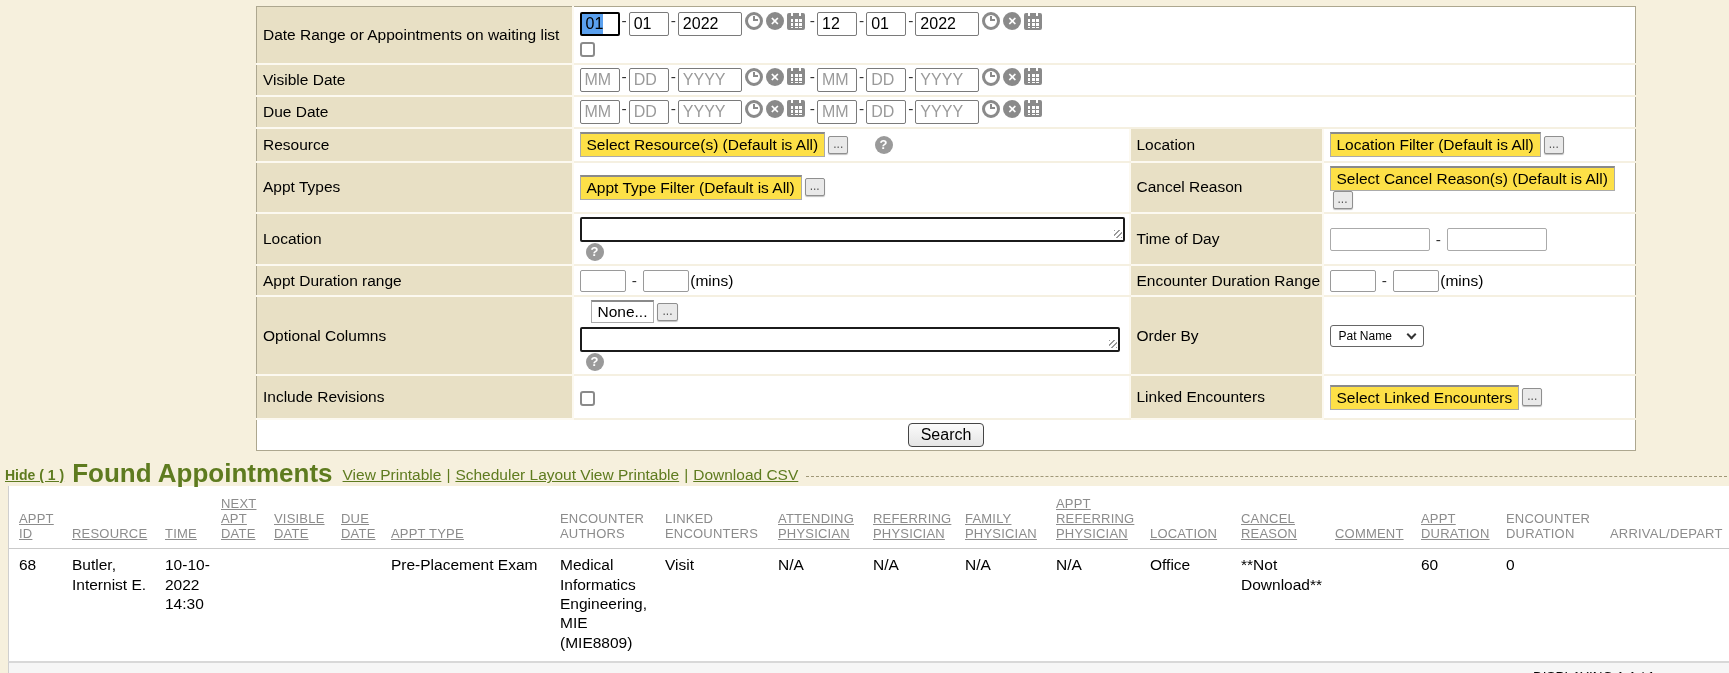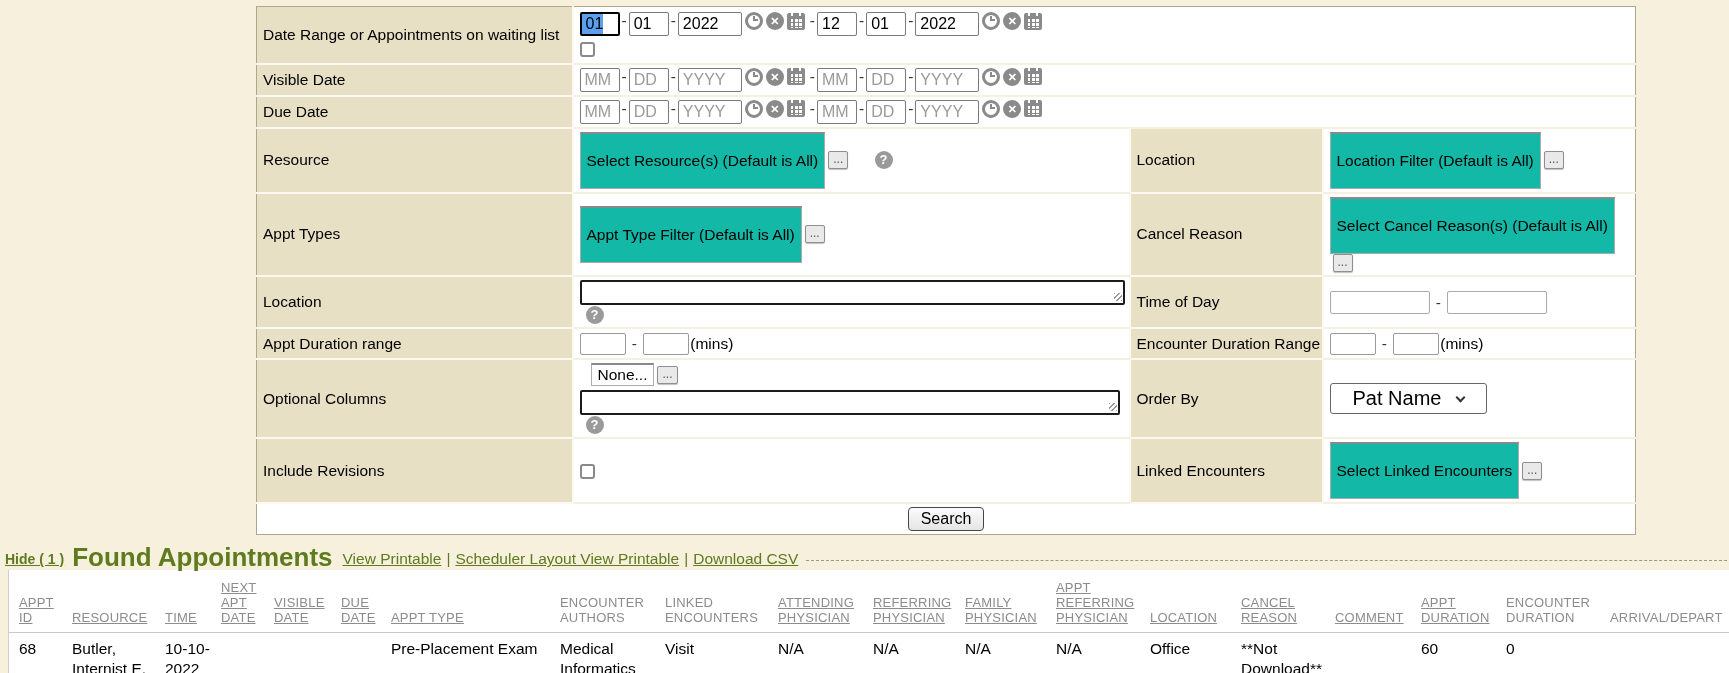--- a/index.html
+++ b/index.html
@@ -36,41 +36,41 @@
   .ic-clock::after  { content:""; position:absolute; left:5px; top:4px; width:5px; height:2px; background:#8A8A8A; }
   .ic-clear { width:18px; height:18px; border-radius:50%; background:#8A8A8A; position:relative; }
   .ic-clear::before { content:"\2715"; position:absolute; inset:0; color:#fff; font-size:11px; font-weight:bold; text-align:center; line-height:18px; }
   .ic-cal { width:18px; height:17px; border:2px solid #8A8A8A; border-top-width:5px; border-radius:2px; background-color:#fff; position:relative;
             background-image:repeating-linear-gradient(to right,#8A8A8A 0 1.5px,transparent 1.5px 4.4px),
                              repeating-linear-gradient(to bottom,#8A8A8A 0 1.5px,transparent 1.5px 4px); }
   .ic-cal::before { content:""; position:absolute; top:-5px; left:2px; width:2px; height:3px; background:#fff; box-shadow:8px 0 #fff; }
 
   .cb { display:inline-block; width:15px; height:15px; border:2px solid #8a8a8a; border-radius:3px; background:#fff; vertical-align:middle; }
 
-  .filterbox { display:inline-block; background:#14b8a6; border:1px solid #ABABAB; border-top:2px solid #8a8a8a; padding:18px 6px; font-size:15.5px; vertical-align:middle; }
+  .filterbox { display:inline-block; background:#fde047; border:1px solid #ABABAB; border-top:2px solid #8a8a8a; padding:2px 6px; font-size:15.5px; vertical-align:middle; }
   .dots { display:inline-block; border:1px solid #8f8f8f; background:#E9E9E9; color:#555; font-family:inherit; font-size:12px; line-height:12px;
           padding:1px 4px 3px; height:18px; vertical-align:middle; margin-left:3px; border-radius:2px; box-shadow:0 1px 1px rgba(0,0,0,.25); }
   .ic-help { display:inline-block; width:18px; height:18px; border-radius:50%; background:#9a9a9a; position:relative; vertical-align:middle; }
   .ic-help::before { content:"?"; position:absolute; inset:0; color:#fff; font-weight:bold; font-size:13px; text-align:center; line-height:18px; }
   .mlg { margin-left:22px; }
 
   .resize-wrap { position:relative; display:inline-block; }
   .bigin { width:545px; height:25px; border:2px solid #1b1b1b; border-radius:2px; background:#fff; font-family:inherit; font-size:16px; padding:0 4px; }
   .bigin2 { width:540px; }
   .grip { position:absolute; right:3px; bottom:4px; width:8px; height:8px;
           background:repeating-linear-gradient(135deg,#999 0 1px,transparent 1px 3.5px); }
 
   input.smin { width:46px; height:22px; border:1px solid #9a9a9a; border-radius:2px; font-family:inherit; font-size:15px; padding:0 3px; }
   input.todin { width:100px; height:23px; border:1px solid #aaa; border-radius:2px; font-family:inherit; font-size:15px; padding:0 3px; }
   .units { margin-left:1px; }
 
   .nonebox { display:inline-block; background:#fff; border:1px solid #ABABAB; border-top:2px solid #8a8a8a; padding:1px 6px; font-size:15.5px; vertical-align:middle; }
   .oc-line1 { margin-bottom:4px;padding-left:11px; }
 
-  .selectbox { display:inline-flex; align-items:center; border:1px solid #666; border-radius:3px; background:#fff; padding:3px 22px; gap:16px; font-size:20px; }
+  .selectbox { display:inline-flex; align-items:center; border:1px solid #666; border-radius:3px; background:#fff; padding:3px 8px; gap:16px; font-size:12px; }
   .chev { width:7px; height:7px; border-right:2px solid #333; border-bottom:2px solid #333; transform:rotate(45deg); margin-top:-3px; }
 
   td.searchrow { background:#fff; text-align:center; border-top:2px solid #F0EAD8; padding:3px; }
   button.std { font-family:inherit; font-size:16px; color:#000; background:linear-gradient(#fbfbfb,#e5e5e5);
                border:1px solid #454545; border-radius:4px; padding:2px 12px; }
 
   
   .res-head { display:flex; align-items:flex-end; margin:9px 0 0 5px; }
   .hide-link { color:#5E7B1F; font-weight:bold; font-size:14px; text-decoration:underline; margin-right:8px; padding-bottom:3px; }
   .res-title { color:#5E7B1F; font-weight:bold; font-size:26px; line-height:1; margin-right:10px; }

